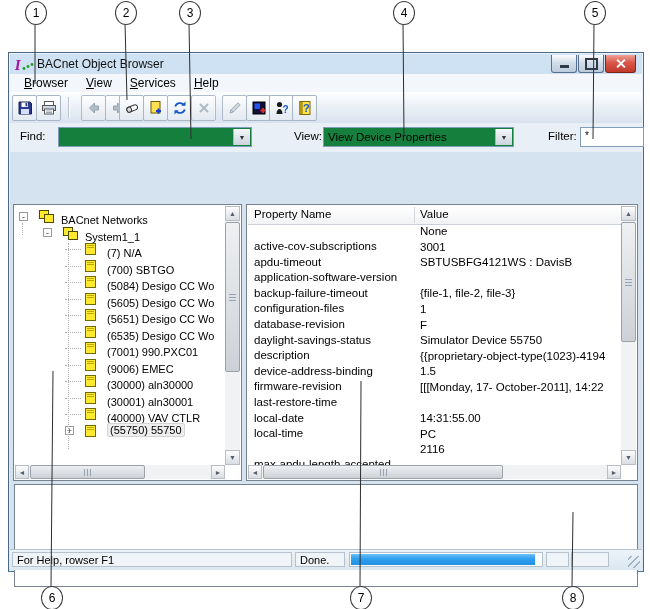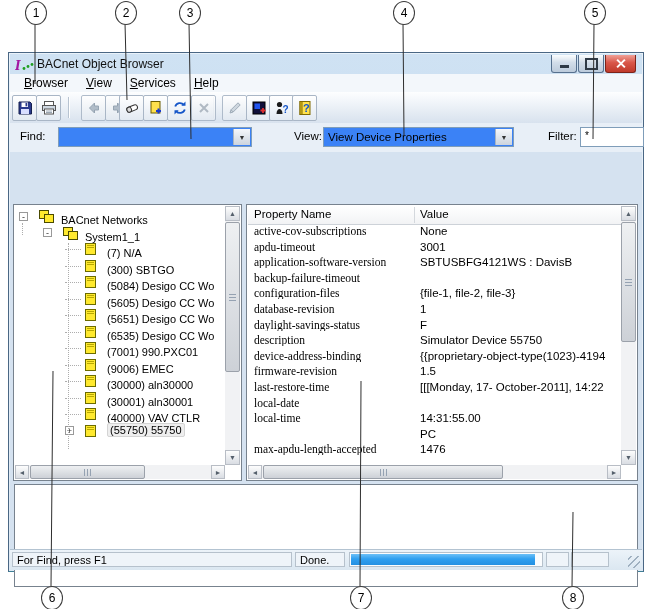--- a/index.html
+++ b/index.html
@@ -37,21 +37,21 @@
            background:linear-gradient(#fdfeff,#d8e2ee);border-bottom:1px solid #c2cedc;}
   .tbtn{position:absolute;top:3px;width:23px;height:24px;border:1px solid #a9b6c6;border-radius:2px;
         background:linear-gradient(#ffffff,#e3eaf2);display:flex;align-items:center;justify-content:center;}
   .tbtn.disabled{opacity:.9;}
   .ticon svg{width:16px;height:16px;display:block;}
   .tgroove{position:absolute;top:5px;width:0;height:21px;border-left:1px solid #b7c3d1;border-right:1px solid #fff;}
   
   .findrow{position:absolute;left:1px;top:70px;right:1px;height:29px;background:#e8eff7;
            border-bottom:1px solid #ccd7e3;font-size:11.5px;}
   .frlabel{position:absolute;top:7px;}
-  .combo{position:absolute;top:4px;height:20px;background:#3b82f6;border:1px solid #7f9db9;box-sizing:border-box;}
+  .combo{position:absolute;top:4px;height:20px;background:#15803d;border:1px solid #7f9db9;box-sizing:border-box;}
   .combo .cval{position:absolute;left:4px;top:3px;font-size:11.5px;white-space:nowrap;}
   .combo .dd{position:absolute;right:1px;top:1px;bottom:1px;width:16px;
              background:linear-gradient(#f5f7fa,#ccd4de);border-left:1px solid #a9b4c1;
              display:flex;align-items:center;justify-content:center;font-size:7px;color:#333;}
   .tfield{position:absolute;top:4px;height:20px;background:#fff;border:1px solid #7f9db9;
           box-sizing:border-box;font-size:10px;padding:2px 0 0 4px;}
   
   .client{position:absolute;left:1px;top:99px;right:1px;bottom:22px;background:#d5e2f0;}
   .panel{position:absolute;background:#fff;border:1px solid #77828e;box-sizing:border-box;}
   
@@ -72,21 +72,21 @@
   .tlabel{position:absolute;top:6px;}
   .trow.sel .tlabel{background:#eeeeee;border:1px solid #d4d4d4;border-radius:2px;padding:0 2px;top:0.5px;}
   
   .phead{position:absolute;left:1px;top:1px;right:16px;height:18px;background:linear-gradient(#ffffff,#f2f3f5);
          border-bottom:1px solid #cdd2d8;font-size:11.5px;}
   .phead .h1{position:absolute;left:6px;top:2px;}
   .phead .h2{position:absolute;left:172px;top:2px;}
   .phead .hdiv{position:absolute;left:166px;top:1px;bottom:1px;width:0;border-left:1px solid #d4d8dd;}
   #prop-rows{position:absolute;left:1px;top:19px;right:16px;bottom:15px;overflow:hidden;font-size:11.5px;}
   .prow{position:relative;height:15.6px;white-space:nowrap;}
-  .prow .c1{position:absolute;left:6px;top:1px;width:158px;overflow:hidden;font-family:Liberation Serif, serif;}
+  .prow .c1{position:absolute;left:6px;top:16px;width:158px;overflow:hidden;}
   .prow .c2{position:absolute;left:172px;top:1px;right:2px;overflow:hidden;}
   
   .sb{position:absolute;background:#f1f2f4;}
   .sb-btn{position:absolute;width:15px;height:15px;background:linear-gradient(#fdfdfd,#d9dde3);
           border:1px solid #b8bdc5;box-sizing:border-box;color:#55606c;font-size:7px;
           display:flex;align-items:center;justify-content:center;}
   .sb-thumb{position:absolute;background:linear-gradient(#eef0f2,#cdd1d7);border:1px solid #9ba1aa;
             border-radius:2px;box-sizing:border-box;display:flex;align-items:center;justify-content:center;}
   .grip-v{width:7px;height:7px;background:repeating-linear-gradient(#95a2b2 0 1px,transparent 1px 3px);}
   .grip-h{width:7px;height:7px;background:repeating-linear-gradient(90deg,#95a2b2 0 1px,transparent 1px 3px);}
@@ -299,21 +299,21 @@
               <span class="tlabel" style="left:70px">System1_1</span>
             </div>
             <div class="trow">
               <span class="dot-h" style="left:50px"></span>
               <span class="ic-dev" style="left:70px"></span>
               <span class="tlabel" style="left:92px">(7) N/A</span>
             </div>
             <div class="trow">
               <span class="dot-h" style="left:50px"></span>
               <span class="ic-dev" style="left:70px"></span>
-              <span class="tlabel" style="left:92px">(300) SBTGO</span>
+              <span class="tlabel" style="left:92px">(700) SBTGO</span>
             </div>
             <div class="trow">
               <span class="dot-h" style="left:50px"></span>
               <span class="ic-dev" style="left:70px"></span>
               <span class="tlabel" style="left:92px">(5084) Desigo CC Wo</span>
             </div>
             <div class="trow">
               <span class="dot-h" style="left:50px"></span>
               <span class="ic-dev" style="left:70px"></span>
               <span class="tlabel" style="left:92px">(5605) Desigo CC Wo</span>
@@ -432,21 +432,21 @@
             </div>
             <div class="prow">
               <span class="c1">local-time</span>
               <span class="c2">14:31:55.00</span>
             </div>
             <div class="prow">
               <span class="c2">PC</span>
             </div>
             <div class="prow">
               <span class="c1">max-apdu-length-accepted</span>
-              <span class="c2">1476</span>
+              <span class="c2">2116</span>
             </div>
           </div>
         <div class="sb" style="right:1px;top:1px;width:15px;bottom:15px">
           <div class="sb-btn" style="left:0;top:0">▲</div>
           <div class="sb-btn" style="left:0;bottom:0">▼</div>
           <div class="sb-thumb" style="left:0;right:0;top:16px;height:120px">
               <span class="grip-v"></span>
             </div>
         </div>
         <div class="sb" style="left:1px;right:16px;bottom:1px;height:14px">
@@ -455,21 +455,21 @@
           <div class="sb-thumb" style="top:0;bottom:0;left:15px;width:240px">
               <span class="grip-h"></span>
             </div>
         </div>
       </div>
 
       <div class="panel" style="left:4px;top:332px;width:624px;height:103px"></div>
     </div>
 
     <div class="statusbar">
-      <div class="pane" style="left:2px;width:280px">For Find, press F1</div>
+      <div class="pane" style="left:2px;width:280px">For Help, rowser F1</div>
       <div class="pane" style="left:285px;width:50px">Done.</div>
       <div class="pane progress-track" style="left:339px;width:194px">
         <div class="progress-fill" style="width: calc(97% - 2px);"></div>
       </div>
       <div class="pane" style="left:536px;width:23px"></div>
       <div class="pane" style="left:561px;width:38px"></div>
       <div class="grip"></div>
     </div>
 
   </div>

